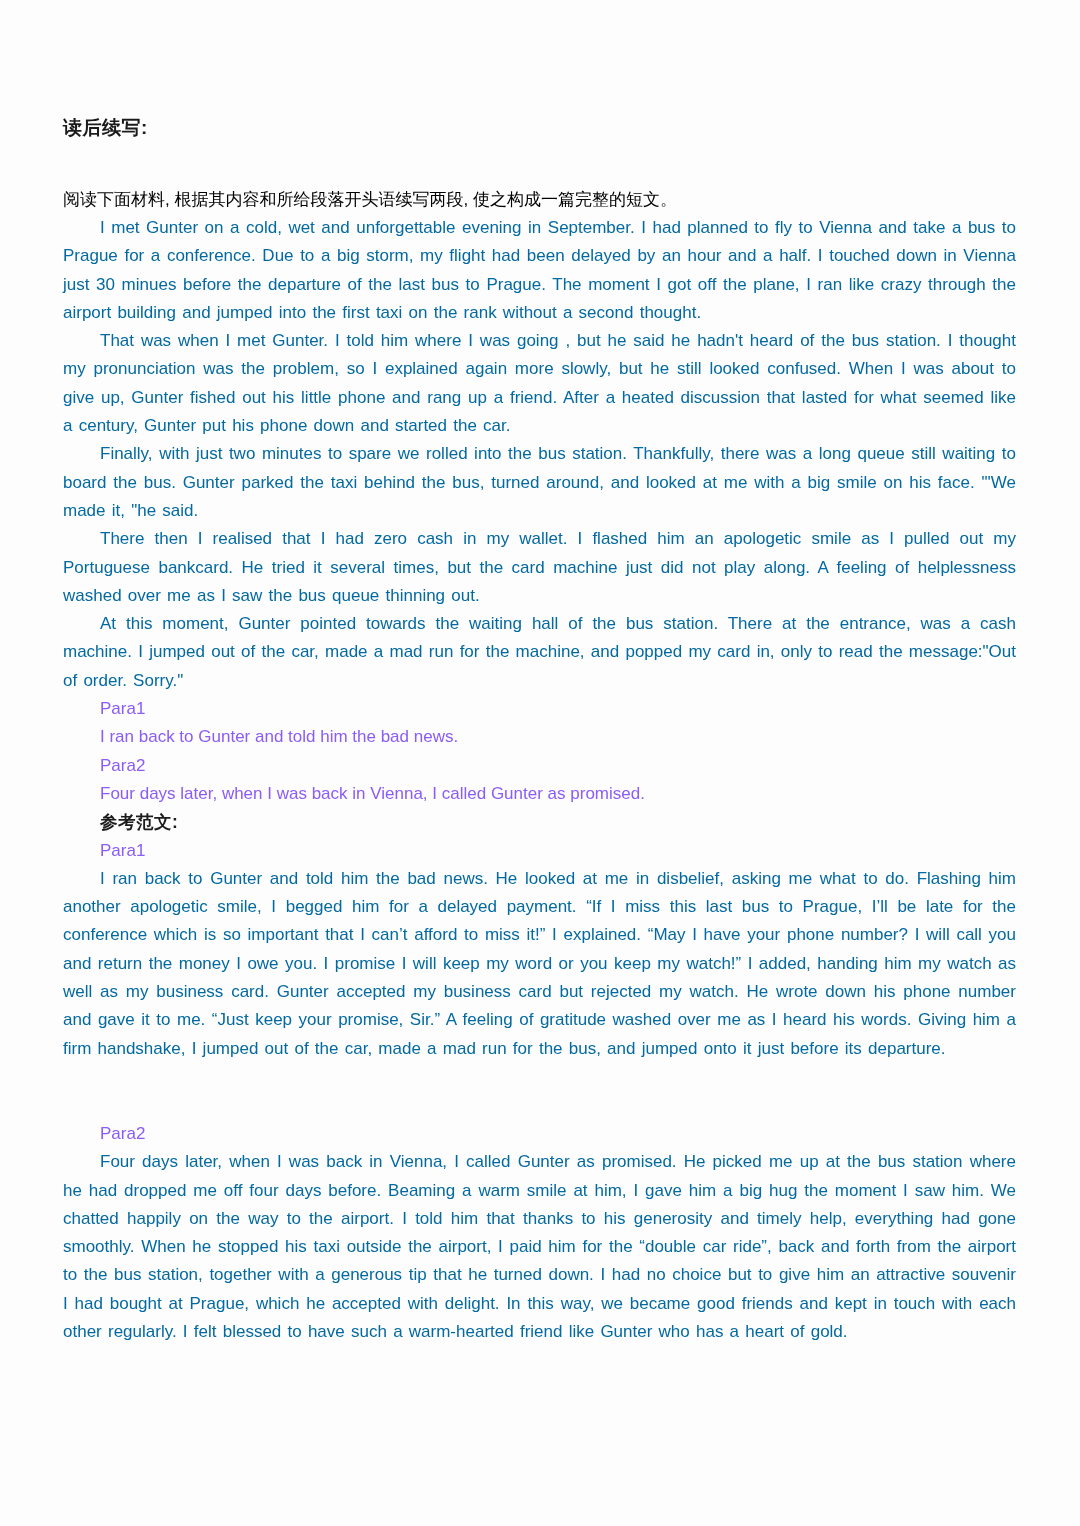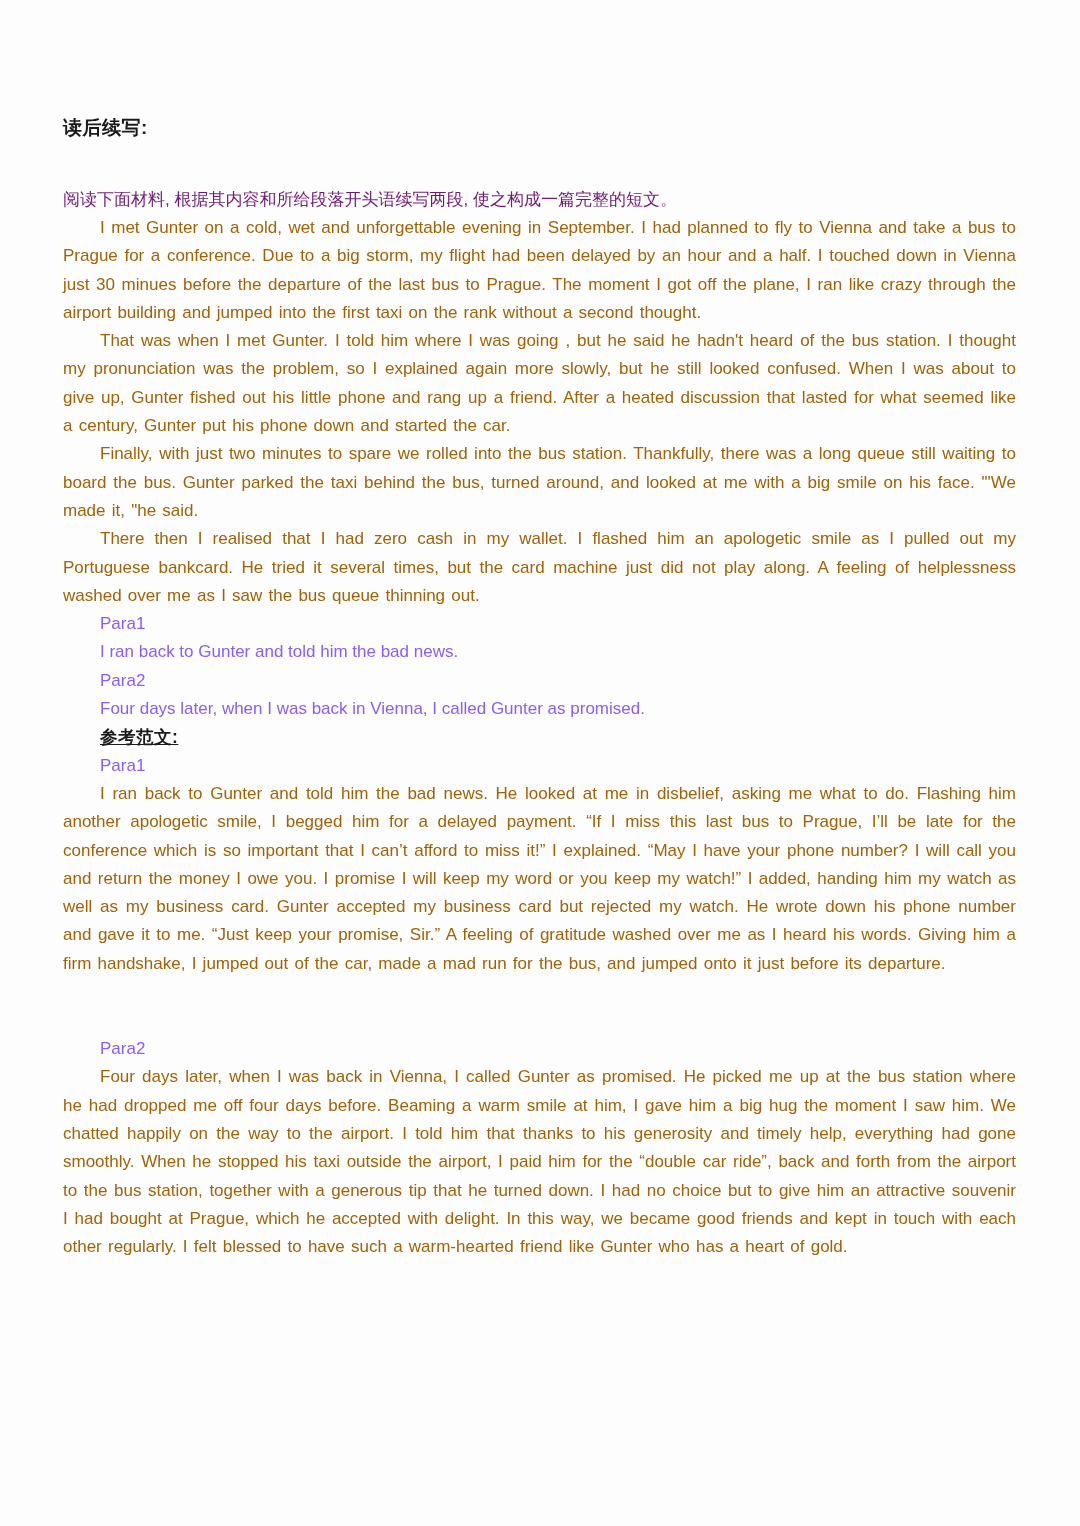--- a/index.html
+++ b/index.html
@@ -19,63 +19,63 @@
   .section-title {
     font-size: 19px;
     font-weight: bold;
     color: #1a1a1a;
     line-height: 24px;
     margin-bottom: 46px;
     letter-spacing: 0.5px;
   }
   .instruction {
     font-size: 17px;
-    color: #701a75;
+    color: #000000;
     line-height: 28px;
   }
   .body-para {
     font-size: 17px;
-    color: #a16207;
+    color: #0369a1;
     line-height: 28.3px;
     text-align: justify;
     text-indent: 37px;
     word-spacing: 1.5px;
   }
   .label-line {
     font-size: 17px;
     color: #8b5cf6;
     line-height: 28.3px;
     text-indent: 37px;
   }
   .sample-title {
     font-size: 17.5px;
     font-weight: bold;
     color: #1c1c1c;
     line-height: 28.3px;
     text-indent: 37px;
     letter-spacing: 0.5px;
-    text-decoration: underline;
   }
   .gap {
     height: 57px;
   }
 </style>
 </head>
 <body>
 
 <div class="page">
 
   <div class="section-title">读后续写:</div>
 
   <p class="instruction">阅读下面材料, 根据其内容和所给段落开头语续写两段, 使之构成一篇完整的短文。</p>
 
   <p class="body-para">I met Gunter on a cold, wet and unforgettable evening in September. I had planned to fly to Vienna and take a bus to Prague for a conference. Due to a big storm, my flight had been delayed by an hour and a half. I touched down in Vienna just 30 minues before the departure of the last bus to Prague. The moment I got off the plane, I ran like crazy through the airport building and jumped into the first taxi on the rank without a second thought.</p>
   <p class="body-para">That was when I met Gunter. I told him where I was going , but he said he hadn't heard of the bus station. I thought my pronunciation was the problem, so I explained again more slowly, but he still looked confused. When I was about to give up, Gunter fished out his little phone and rang up a friend. After a heated discussion that lasted for what seemed like a century, Gunter put his phone down and started the car.</p>
   <p class="body-para">Finally, with just two minutes to spare we rolled into the bus station. Thankfully, there was a long queue still waiting to board the bus. Gunter parked the taxi behind the bus, turned around, and looked at me with a big smile on his face. "'We made it, "he said.</p>
   <p class="body-para">There then I realised that I had zero cash in my wallet. I flashed him an apologetic smile as I pulled out my Portuguese bankcard. He tried it several times, but the card machine just did not play along. A feeling of helplessness washed over me as I saw the bus queue thinning out.</p>
+  <p class="body-para">At this moment, Gunter pointed towards the waiting hall of the bus station. There at the entrance, was a cash machine. I jumped out of the car, made a mad run for the machine, and popped my card in, only to read the message:"Out of order. Sorry."</p>
 
   <p class="label-line">Para1</p>
   <p class="label-line">I ran back to Gunter and told him the bad news.</p>
   <p class="label-line">Para2</p>
   <p class="label-line">Four days later, when I was back in Vienna, I called Gunter as promised.</p>
 
   <p class="sample-title">参考范文:</p>
 
   <p class="label-line">Para1</p>
   <p class="body-para">I ran back to Gunter and told him the bad news. He looked at me in disbelief, asking me what to do. Flashing him another apologetic smile, I begged him for a delayed payment. “If I miss this last bus to Prague, I’ll be late for the conference which is so important that I can’t afford to miss it!” I explained. “May I have your phone number? I will call you and return the money I owe you. I promise I will keep my word or you keep my watch!” I added, handing him my watch as well as my business card. Gunter accepted my business card but rejected my watch. He wrote down his phone number and gave it to me. “Just keep your promise, Sir.” A feeling of gratitude washed over me as I heard his words. Giving him a firm handshake, I jumped out of the car, made a mad run for the bus, and jumped onto it just before its departure.</p>

